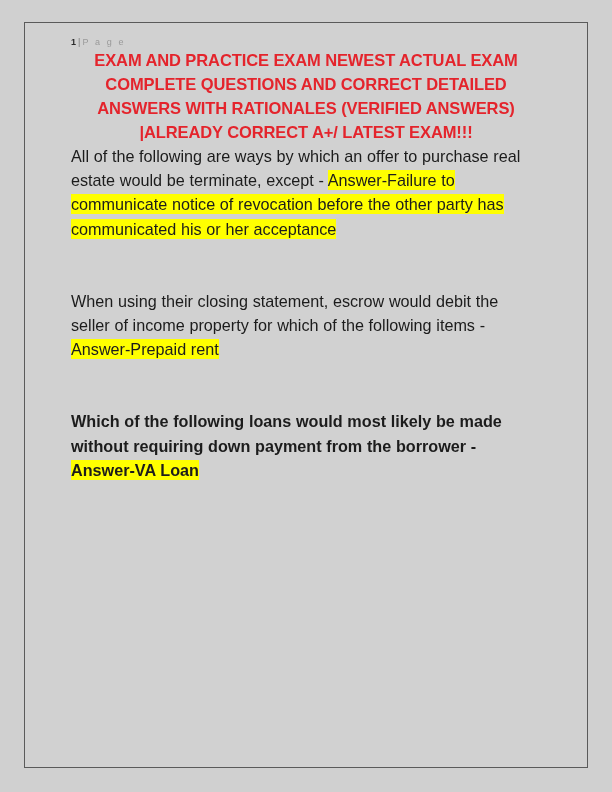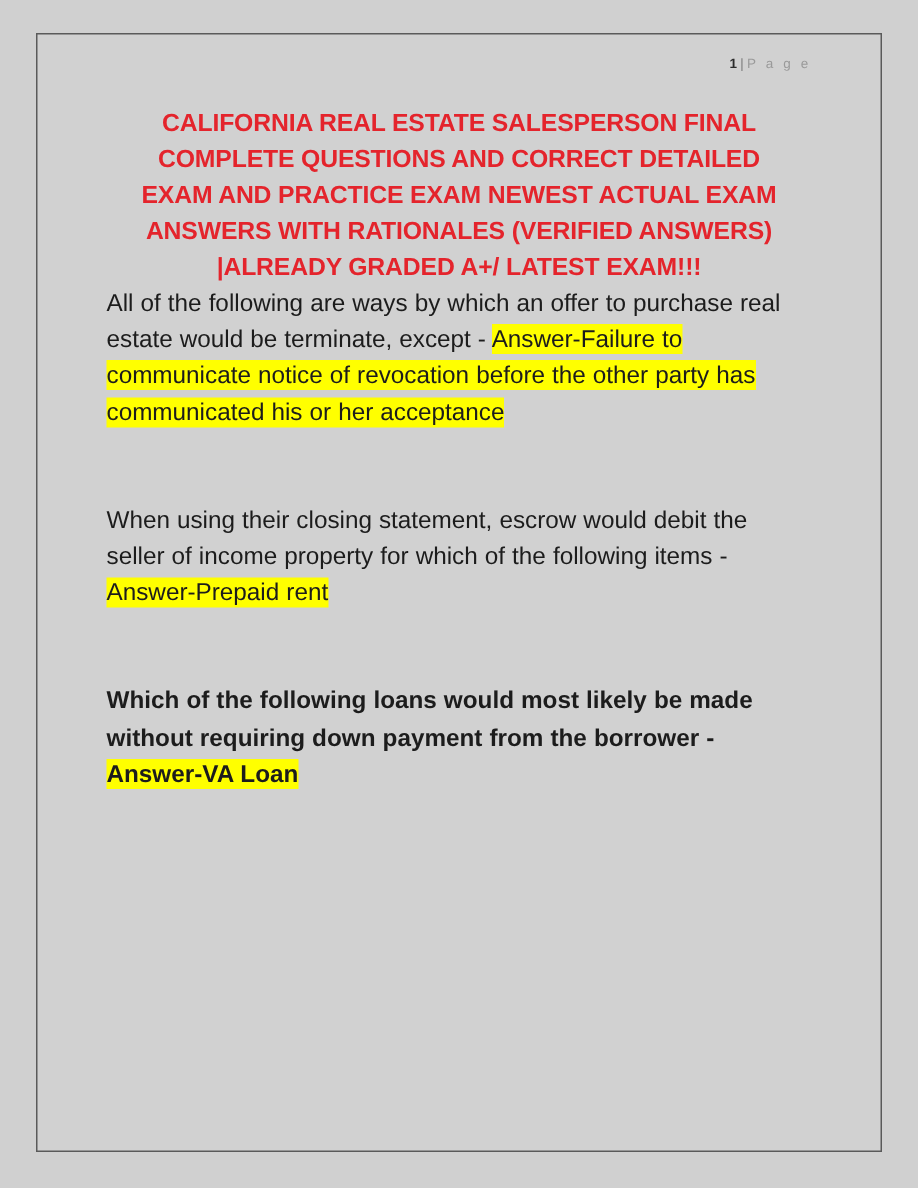--- a/index.html
+++ b/index.html
@@ -41,23 +41,21 @@
     top: 13px;
     width: 470px;
   }
 
   
   .doc-header {
     font-size: 9px;
     color: #8c8c8c;
     line-height: 12px;
     white-space: nowrap;
-    margin-bottom: 22px;
     font-family: "Liberation Sans", sans-serif;
-    text-align: right;
   }
   .doc-header .page-num {
     color: #2b2b2b;
     font-weight: bold;
     letter-spacing: 0px;
   }
   .doc-header .sep {
     color: #9a9a9a;
     font-weight: bold;
     margin: 0 2px 0 2px;
@@ -111,25 +109,24 @@
 
 <div class="page-viewport">
   <div class="page-sheet">
     <div class="page-inner">
 
       <div class="doc-header">
         <span class="page-num">1</span><span class="sep">|</span><span class="page-word">P a g e</span>
       </div>
 
       <h1 class="doc-title">
-        <span class="tline">CALIFORNIA REAL ESTATE SALESPERSON FINAL</span>
+        <span class="tline">EXAM AND PRACTICE EXAM NEWEST ACTUAL EXAM</span>
         <span class="tline">COMPLETE QUESTIONS AND CORRECT DETAILED</span>
-        <span class="tline">EXAM AND PRACTICE EXAM NEWEST ACTUAL EXAM</span>
         <span class="tline">ANSWERS WITH RATIONALES (VERIFIED ANSWERS)</span>
-        <span class="tline">|ALREADY GRADED A+/ LATEST EXAM!!!</span>
+        <span class="tline">|ALREADY CORRECT A+/ LATEST EXAM!!!</span>
       </h1>
 
       <div class="qa-list">
 
         <p class="qa-block"><span>All of the following are ways by which an offer to purchase real estate would be terminate, except - </span><span class="hl">Answer-Failure to communicate notice of revocation before the other party has communicated his or her acceptance</span></p>
 
         <p class="qa-block"><span>When using their closing statement, escrow would debit the seller of income property for which of the following items - </span><span class="hl">Answer-Prepaid rent</span></p>
 
 
         <p class="qa-block"><span>Which of the following loans would most likely be made without requiring down payment from the borrower - </span><span class="hl">Answer-VA Loan</span></p>

